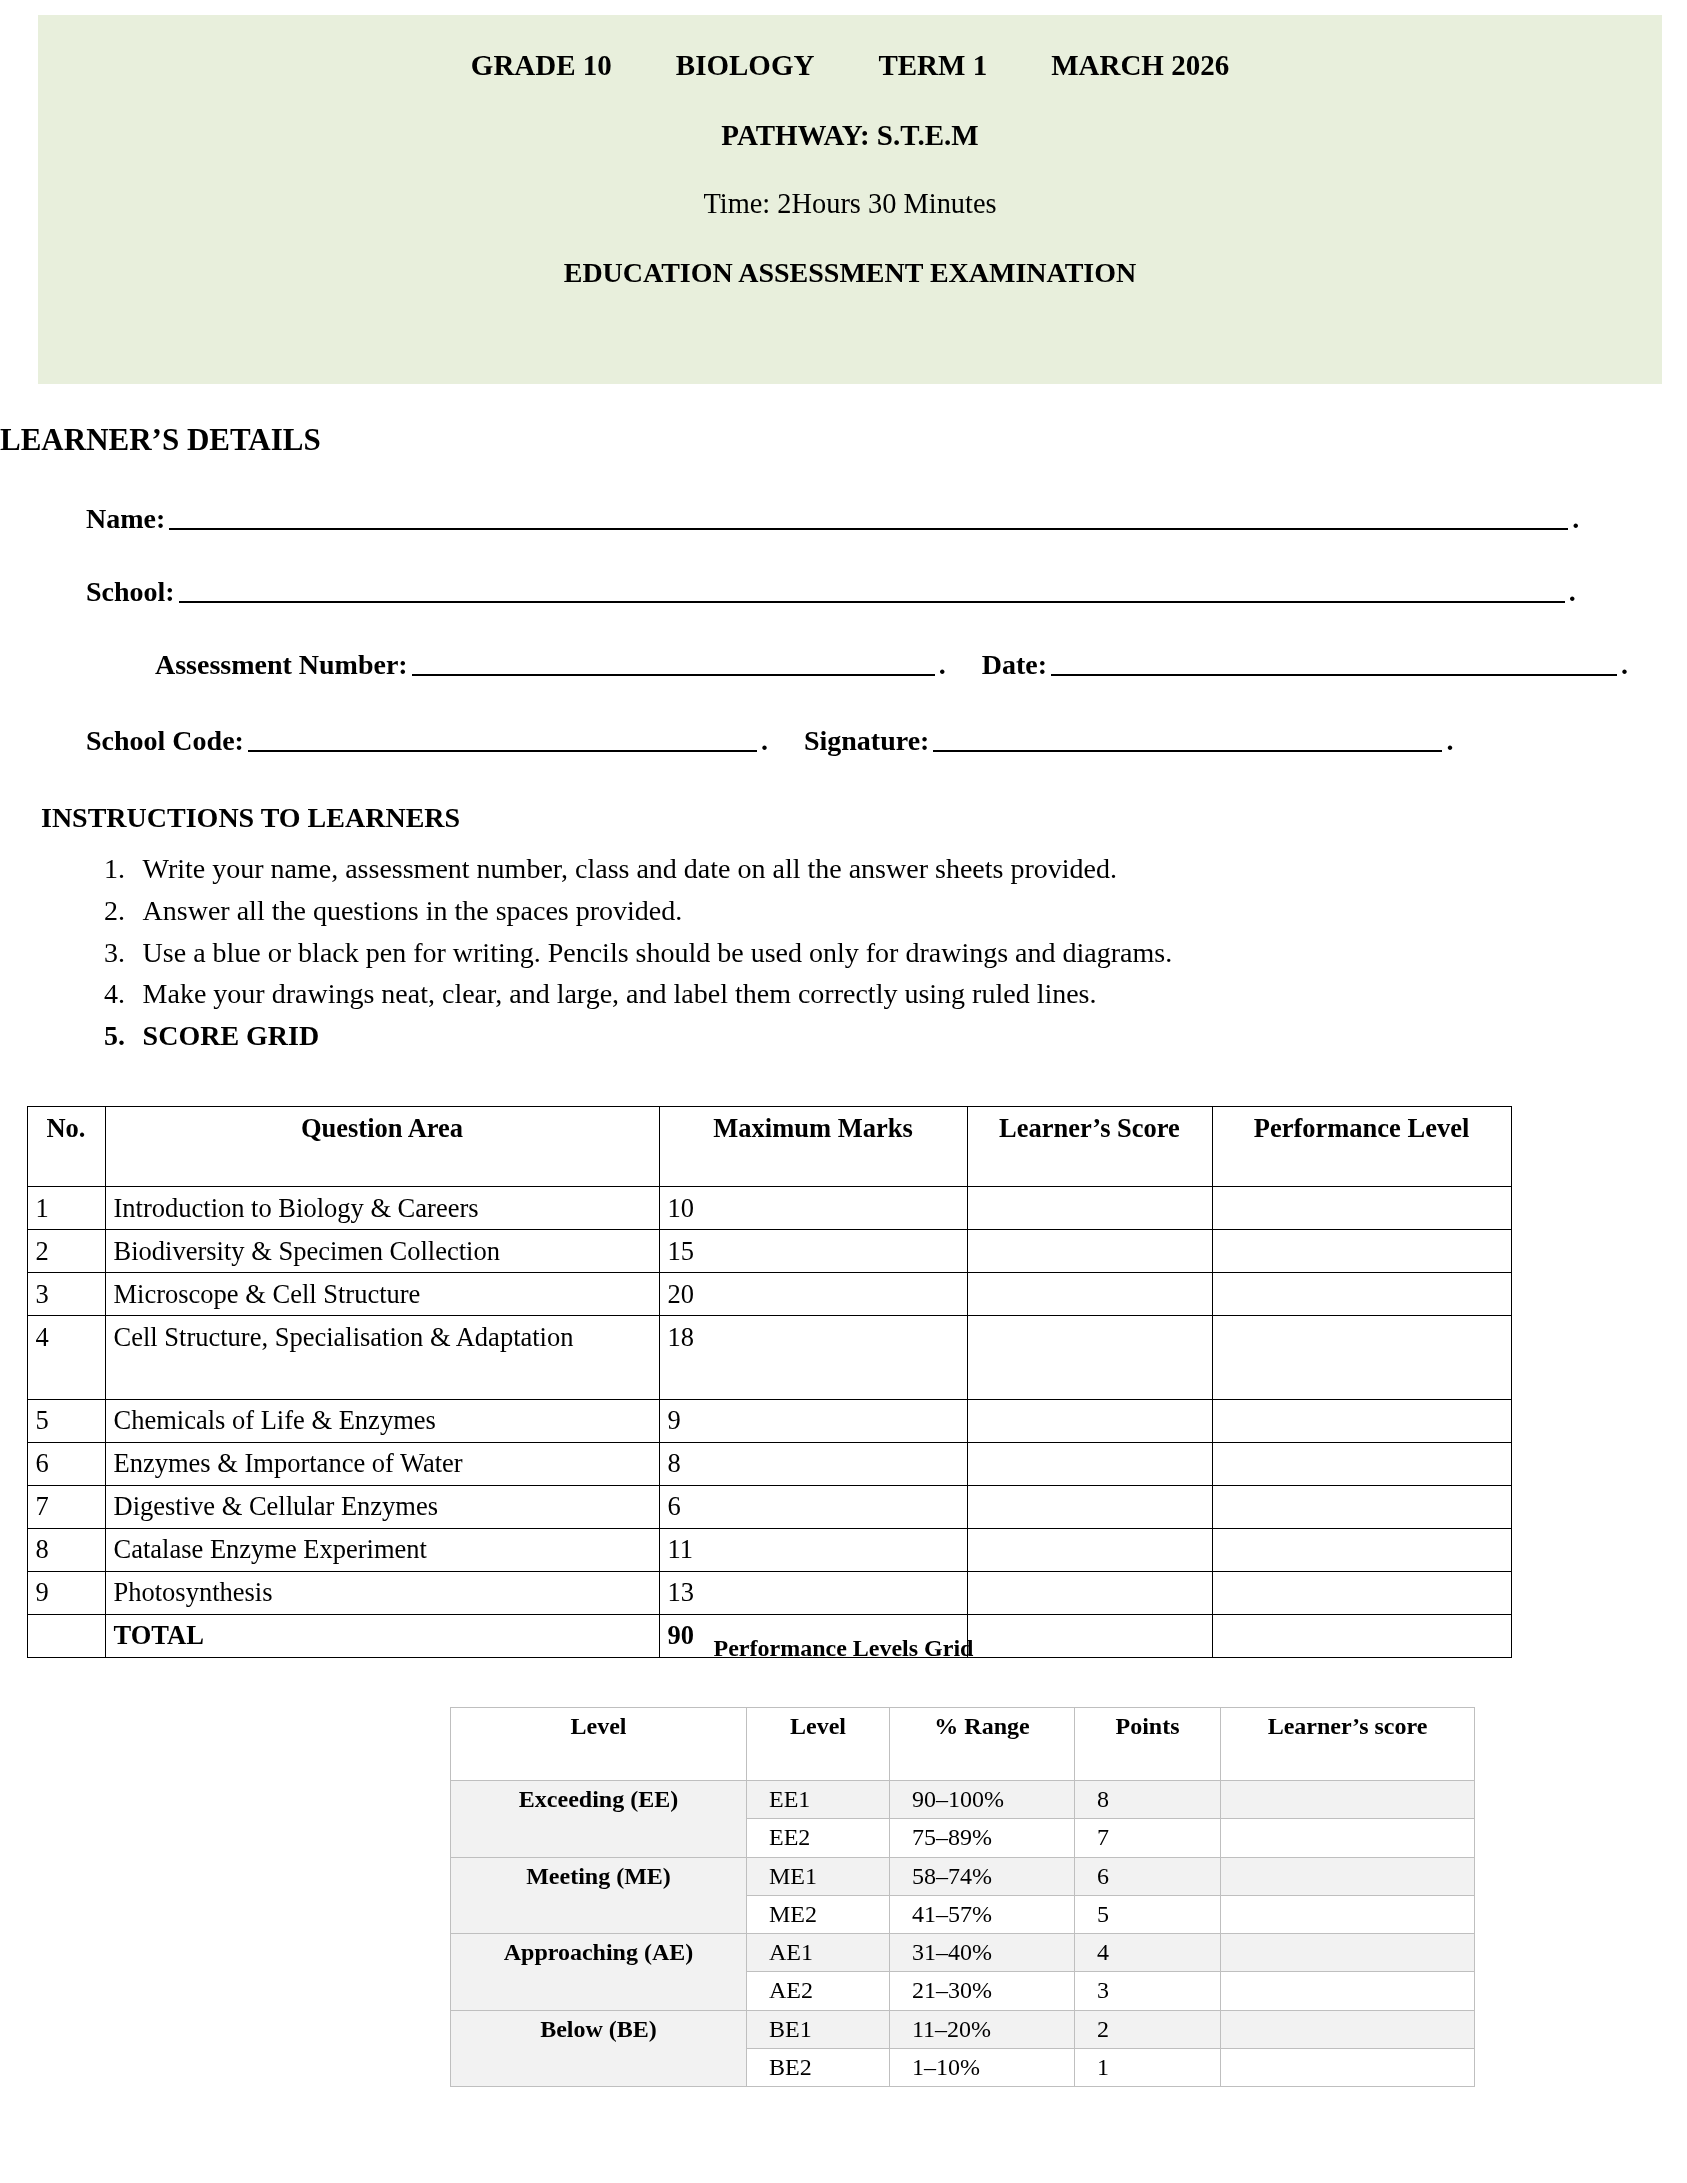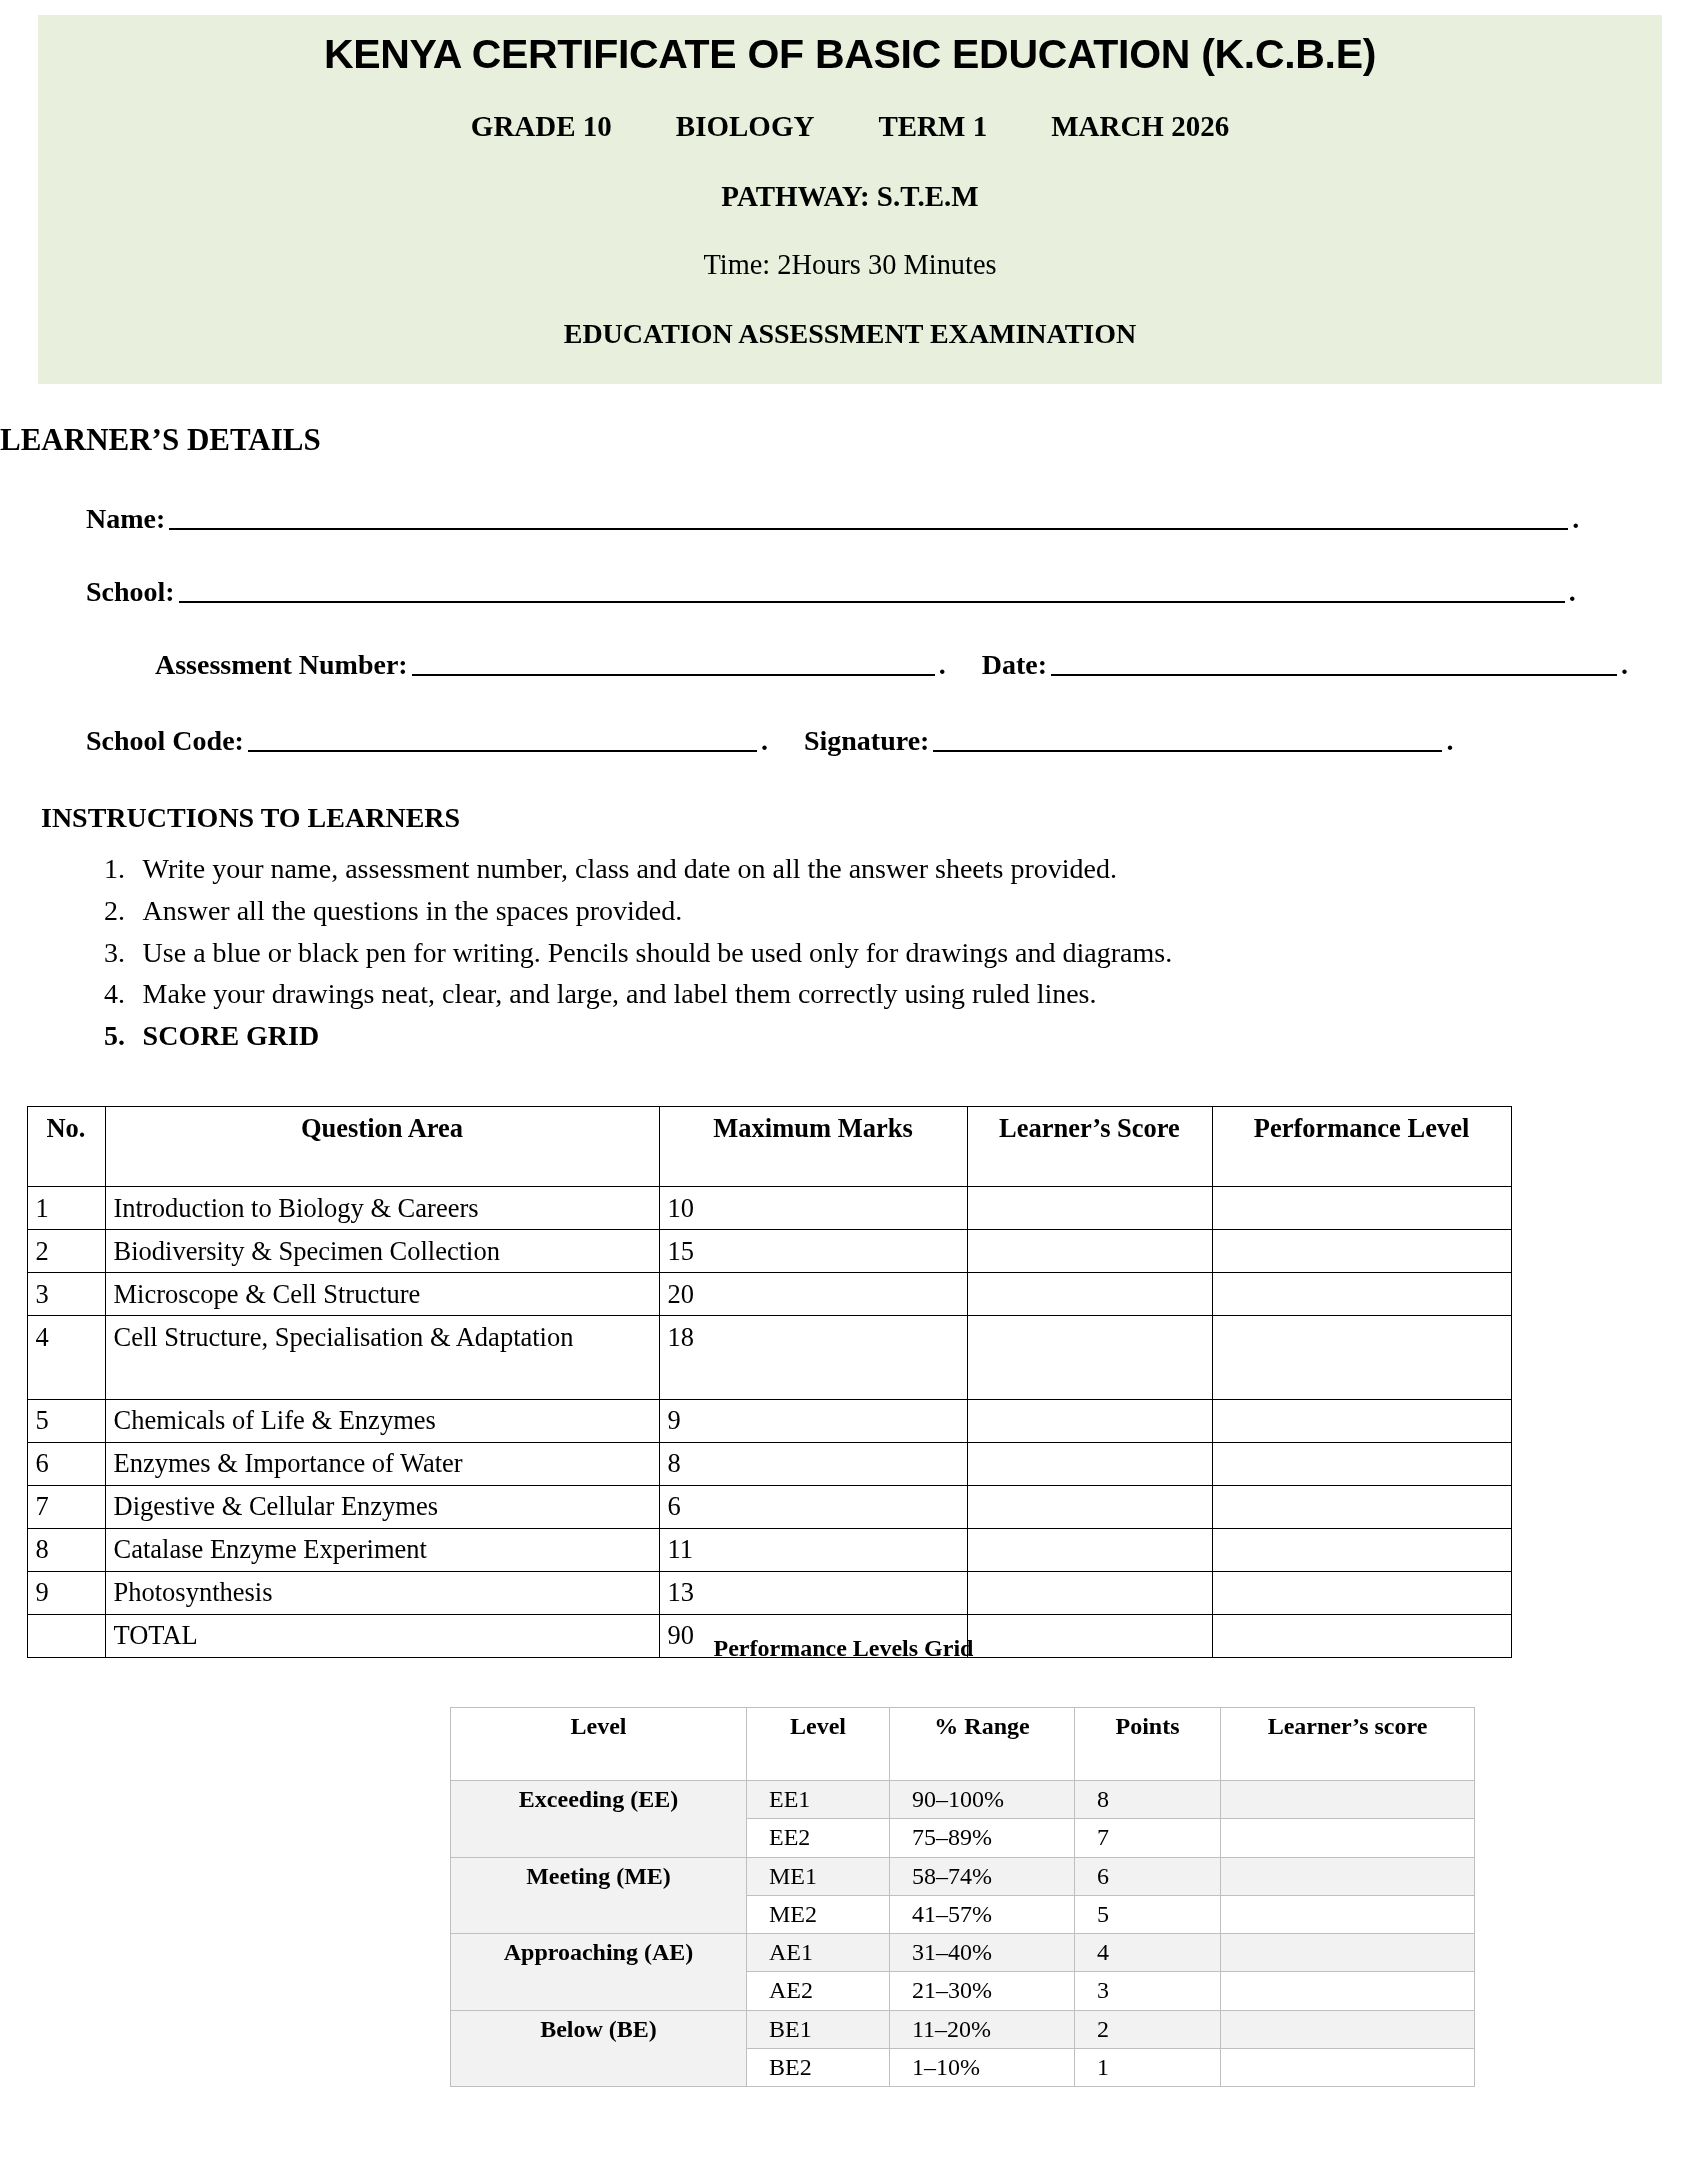--- a/index.html
+++ b/index.html
@@ -149,21 +149,21 @@
     font-weight: bold;
     height: 70px;
     vertical-align: top;
   }
   .score-grid td { text-align: left; }
   .col-no  { width: 61px; }
   .col-area { width: 537px; }
   .col-max { width: 291px; }
   .col-score { width: 228px; }
   .col-level { width: 282px; }
-  .score-grid tr.total-row td { font-weight: normal; }
+  .score-grid tr.total-row td { font-weight: bold; }
   .score-grid td.cell-blank { }
   .row-tall td { height: 73px; }
 
   
   .perf-caption {
     position: absolute;
     left: 0;
     top: 1635px;
     width: 1687px;
     text-align: center;
@@ -203,21 +203,20 @@
   .pcol-1 { width: 251px; }
   .pcol-2 { width: 98px; }
   .pcol-3 { width: 140px; }
   .pcol-4 { width: 101px; }
   .pcol-5 { width: 209px; }
 </style>
 </head>
 <body>
 
 <div class="header-band">
-  <div class="exam-title">KENYA CERTIFICATE OF BASIC EDUCATION (K.C.B.E)</div>
   <div class="meta-line"><span>GRADE 10</span><span class="gap"></span><span>BIOLOGY</span><span class="gap"></span><span>TERM 1</span><span class="gap"></span><span>MARCH 2026</span></div>
   <div class="pathway-line">PATHWAY: S.T.E.M</div>
   <div class="time-line">Time: 2Hours 30 Minutes</div>
   <div class="competence-line">EDUCATION ASSESSMENT EXAMINATION</div>
 </div>
 
 <div class="learners-details-title">LEARNER’S DETAILS</div>
 
 <div class="detail-row r1">
   <span>Name:</span><span class="fill-line fill-long"></span><span>.</span>

